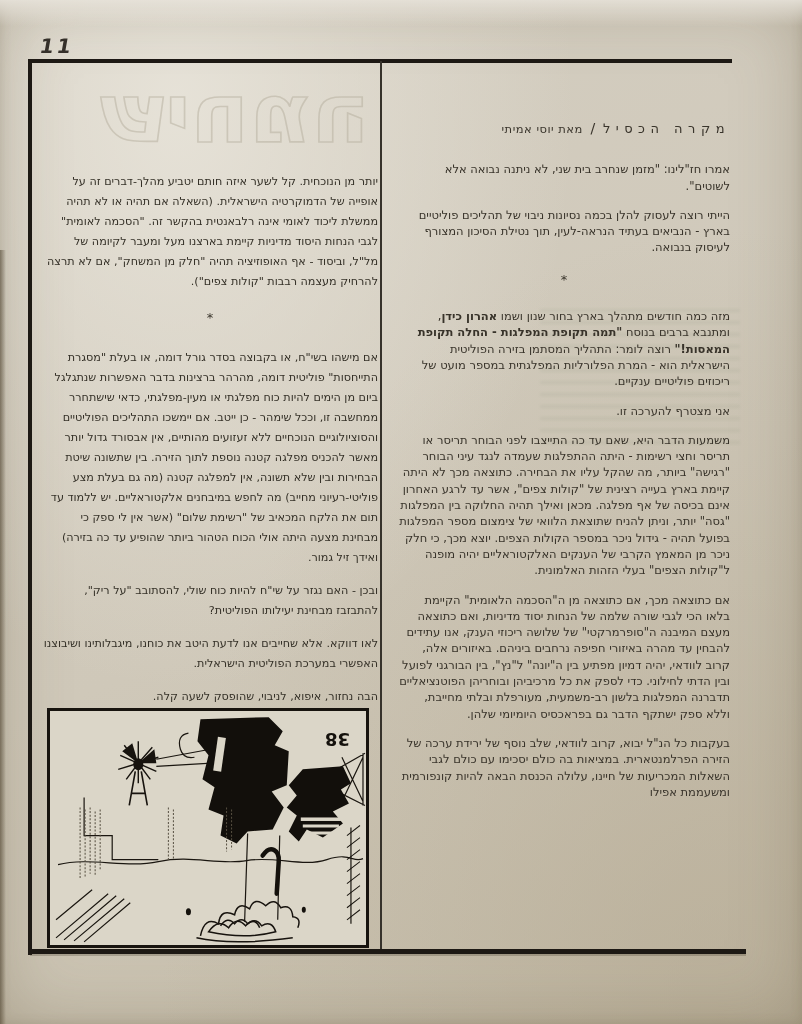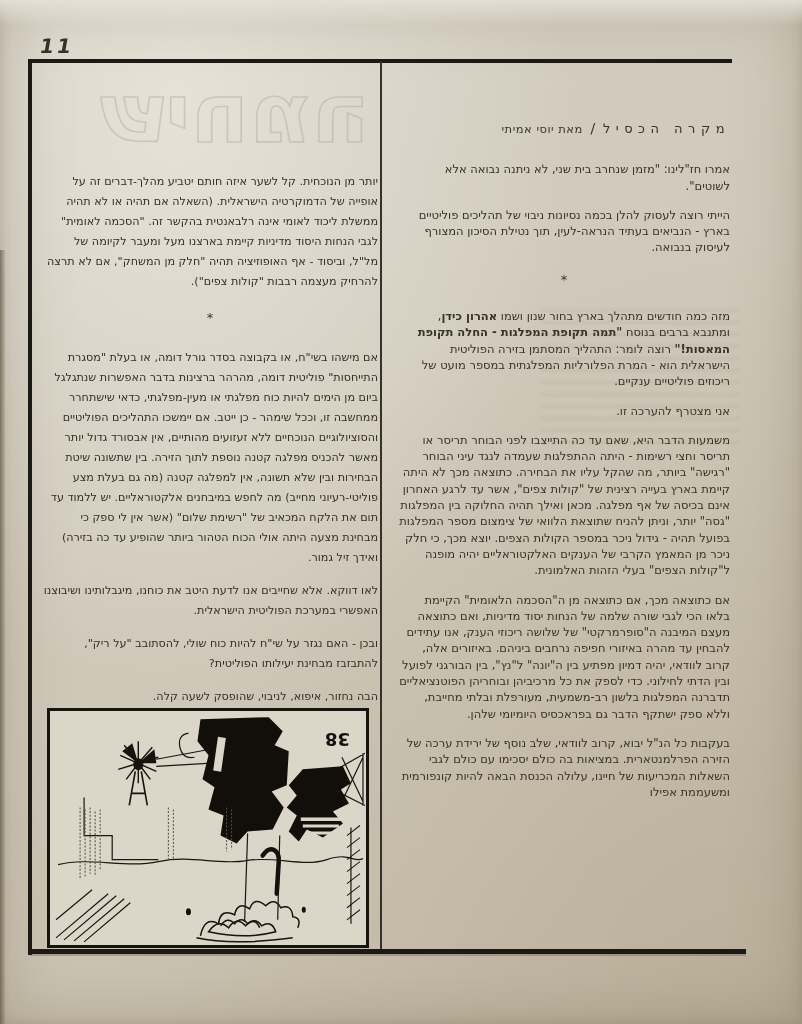--- a/index.html
+++ b/index.html
@@ -85,22 +85,22 @@
   <p>אני מצטרף להערכה זו.</p>
   <p>משמעות הדבר היא, שאם עד כה התייצבו לפני הבוחר תריסר או תריסר וחצי רשימות - היתה ההתפלגות שעמדה לנגד עיני הבוחר "רגישה" ביותר, מה שהקל עליו את הבחירה. כתוצאה מכך לא היתה קיימת בארץ בעייה רצינית של "קולות צפים", אשר עד לרגע האחרון אינם בכיסה של אף מפלגה. מכאן ואילך תהיה החלוקה בין המפלגות "גסה" יותר, וניתן להניח שתוצאת הלוואי של צימצום מספר המפלגות בפועל תהיה - גידול ניכר במספר הקולות הצפים. יוצא מכך, כי חלק ניכר מן המאמץ הקרבי של הענקים האלקטוראליים יהיה מופנה ל"קולות הצפים" בעלי הזהות האלמונית.</p>
   <p>אם כתוצאה מכך, אם כתוצאה מן ה"הסכמה הלאומית" הקיימת בלאו הכי לגבי שורה שלמה של הנחות יסוד מדיניות, ואם כתוצאה מעצם המיבנה ה"סופרמרקטי" של שלושה ריכוזי הענק, אנו עתידים להבחין עד מהרה באיזורי חפיפה נרחבים ביניהם. באיזורים אלה, קרוב לוודאי, יהיה דמיון מפתיע בין ה"יונה" ל"נץ", בין הבורגני לפועל ובין הדתי לחילוני. כדי לספק את כל מרכיביהן ובוחריהן הפוטנציאליים תדברנה המפלגות בלשון רב-משמעית, מעורפלת ובלתי מחייבת, וללא ספק ישתקף הדבר גם בפראכסיס היומיומי שלהן.</p>
   <p>בעקבות כל הנ"ל יבוא, קרוב לוודאי, שלב נוסף של ירידת ערכה של הזירה הפרלמנטארית. במציאות בה כולם יסכימו עם כולם לגבי השאלות המכריעות של חיינו, עלולה הכנסת הבאה להיות קונפורמית ומשעממת אפילו</p>
 </div>
 
 <div class="col col-left">
   <p>יותר מן הנוכחית. קל לשער איזה חותם יטביע מהלך-דברים זה על אופייה של הדמוקרטיה הישראלית. (השאלה אם תהיה או לא תהיה ממשלת ליכוד לאומי אינה רלבאנטית בהקשר זה. "הסכמה לאומית" לגבי הנחות היסוד מדיניות קיימת בארצנו מעל ומעבר לקיומה של מל"ל, וביסוד - אף האופוזיציה תהיה "חלק מן המשחק", אם לא תרצה להרחיק מעצמה רבבות "קולות צפים").</p>
   <div class="sep">*</div>
   <p>אם מישהו בשי"ח, או בקבוצה בסדר גורל דומה, או בעלת "מסגרת התייחסות" פוליטית דומה, מהרהר ברצינות בדבר האפשרות שנתגלגל ביום מן הימים להיות כוח מפלגתי או מעין-מפלגתי, כדאי שישתחרר ממחשבה זו, וככל שימהר - כן ייטב. אם יימשכו התהליכים הפוליטיים והסוציולוגיים הנוכחיים ללא זעזועים מהותיים, אין אבסורד גדול יותר מאשר להכניס מפלגה קטנה נוספת לתוך הזירה. בין שתשונה שיטת הבחירות ובין שלא תשונה, אין למפלגה קטנה (מה גם בעלת מצע פוליטי-רעיוני מחייב) מה לחפש במיבחנים אלקטוראליים. יש ללמוד עד תום את הלקח המכאיב של "רשימת שלום" (אשר אין לי ספק כי מבחינת מצעה היתה אולי הכוח הטהור ביותר שהופיע עד כה בזירה) ואידך זיל גמור.</p>
+  <p>ובכן - האם נגזר על שי"ח להיות כוח שולי, להסתובב "על ריק", להתבזבז מבחינת יעילותו הפוליטית?</p>
   <p>לאו דווקא. אלא שחייבים אנו לדעת היטב את כוחנו, מיגבלותינו ושיבוצנו האפשרי במערכת הפוליטית הישראלית.</p>
-  <p>ובכן - האם נגזר על שי"ח להיות כוח שולי, להסתובב "על ריק", להתבזבז מבחינת יעילותו הפוליטית?</p>
   <p>הבה נחזור, איפוא, לניבוי, שהופסק לשעה קלה.</p>
   <p class="cont-note">(המשך בעמוד 1)</p>
 </div>
 
 <div class="cartoon">
   <svg viewBox="0 0 315 233" aria-hidden="true">
 
     <g transform="translate(299,22) scale(-1,-1)">
       <text x="0" y="0" font-family="DejaVu Sans, sans-serif" font-size="18" font-weight="bold" fill="#14110c">38</text>
     </g>

